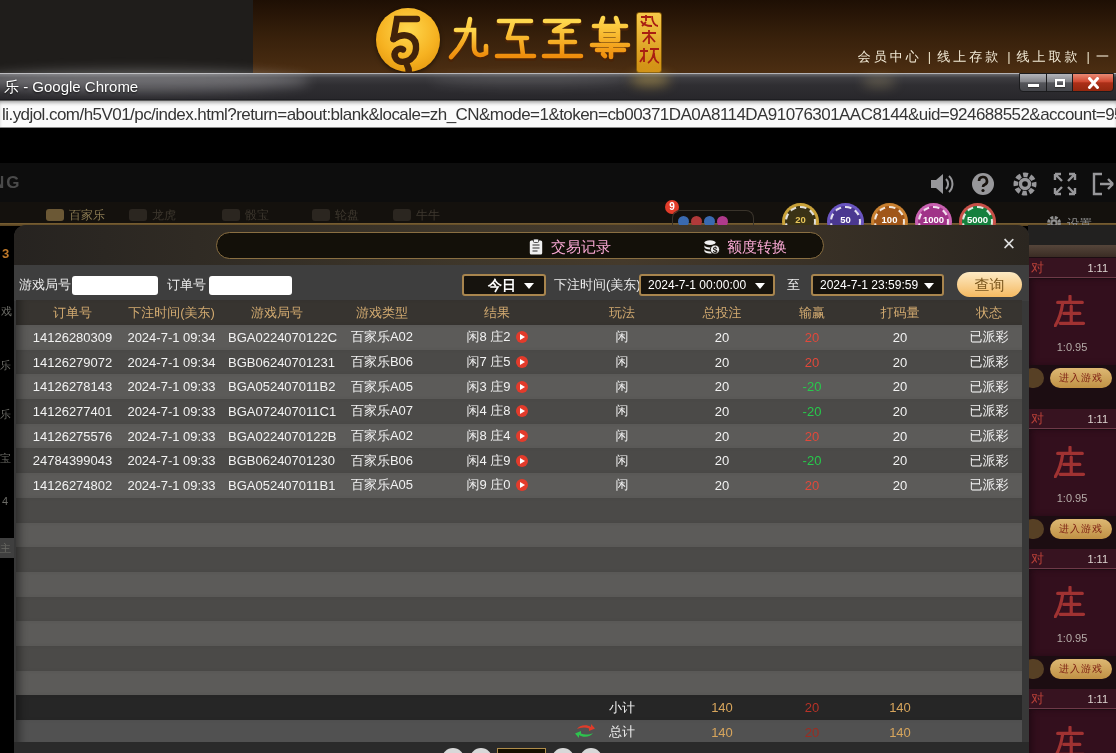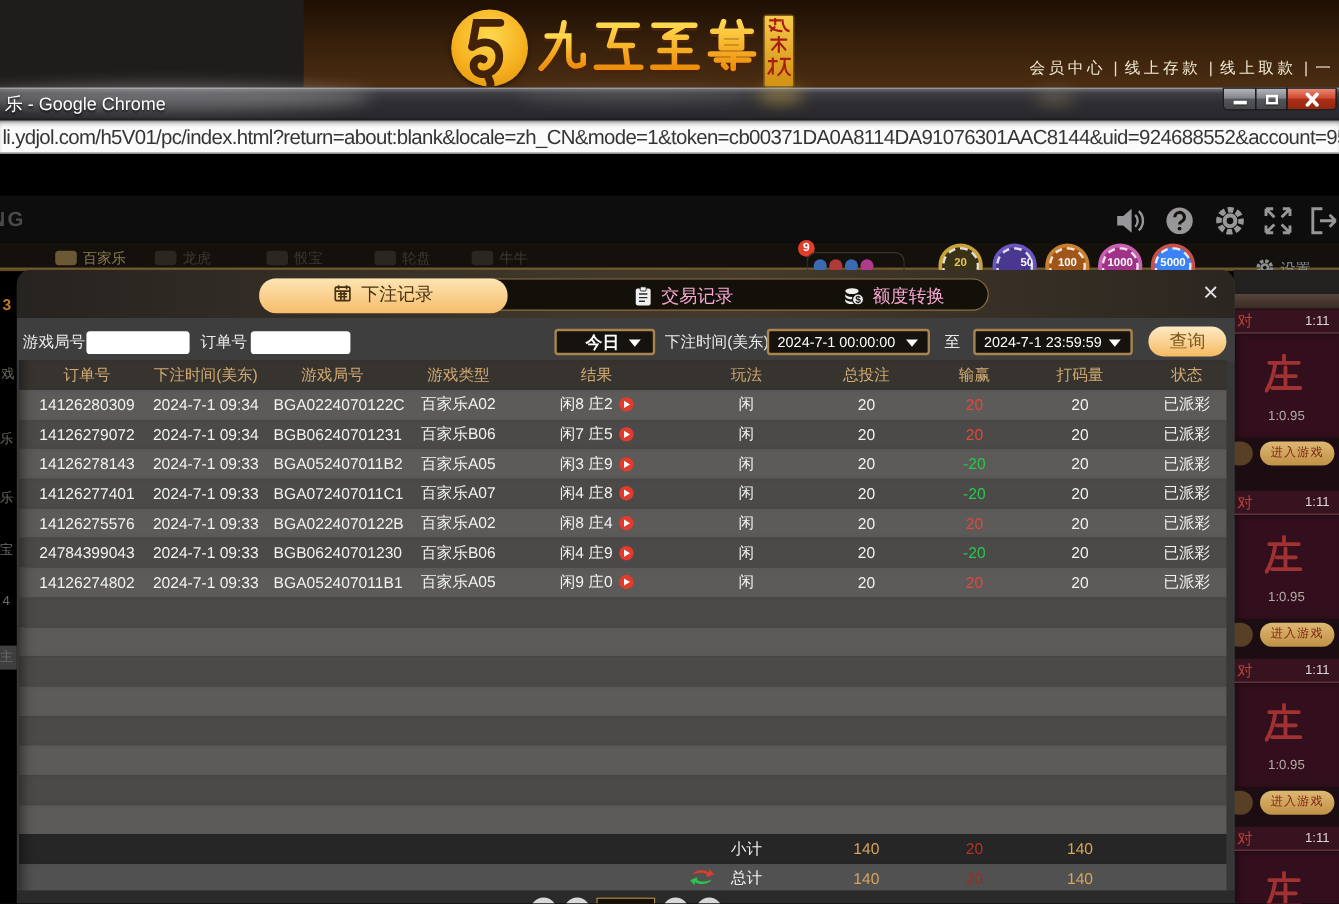--- a/index.html
+++ b/index.html
@@ -215,29 +215,29 @@
   <div class="abs" id="badge9">9</div>
   <div class="abs" id="chippanel"></div>
   <div class="mchip" style="left:678px;background:#3a6ab0;"></div>
   <div class="mchip" style="left:691px;background:#b03a3a;"></div>
   <div class="mchip" style="left:704px;background:#3a6ab0;"></div>
   <div class="mchip" style="left:717px;background:#b03a8c;"></div>
   <div class="chip" style="left:785px;background:#3a3216;box-shadow:0 0 0 3px #c9a23a;">
       <span style="color:#e8c65a;">20</span>
     </div>
   <div class="chip" style="left:830px;background:#4a3890;box-shadow:0 0 0 3px #6a55c0;">
-      <span style="color:#fff;text-align:right;">50</span>
+      <span style="color:#fff;">50</span>
     </div>
   <div class="chip" style="left:874px;background:#a05618;box-shadow:0 0 0 3px #c88030;">
       <span style="color:#fff;">100</span>
     </div>
   <div class="chip" style="left:918px;background:#a03388;box-shadow:0 0 0 3px #c860b0;">
       <span style="color:#fff;">1000</span>
     </div>
-  <div class="chip" style="left:962px;background:#3b82f6;box-shadow:0 0 0 3px #c85048;">
+  <div class="chip" style="left:962px;background:#15803d;box-shadow:0 0 0 3px #c85048;">
       <span style="color:#fff;">5000</span>
     </div>
   <div class="abs" id="setrow"><svg width="16" height="16" viewBox="0 0 26 26" style="vertical-align:-3px;margin-right:5px;">
         <circle cx="13" cy="13" r="9" fill="none" stroke="#8f8f8f" stroke-width="4.6" stroke-dasharray="4.7,2.4"></circle>
         <circle cx="13" cy="13" r="6" fill="#8f8f8f"></circle>
         <circle cx="13" cy="13" r="2.6" fill="#14110d"></circle>
       </svg>设置</div>
 
   <div class="abs" id="rightstrip">
     <div style="position:absolute;left:0;top:0;width:88px;height:20px;background:#222120;"></div>
@@ -298,26 +298,20 @@
   <div class="lfrag" style="left:1px;top:304px;">戏</div>
   <div class="lfrag" style="left:0px;top:358px;">乐</div>
   <div class="lfrag" style="left:0px;top:407px;">乐</div>
   <div class="lfrag" style="left:0px;top:451px;">宝</div>
   <div class="lfrag" style="left:2px;top:495px;">4</div>
   <div class="lfrag" style="left:0px;top:538px;background:#3f3f3f;width:14px;height:20px;line-height:20px;">主</div>
 
   <div class="abs" id="modal">
     <div id="tabrow">
       <div id="pillwrap">
-        <div id="tabactive"><svg width="15" height="15" viewBox="0 0 16 16" style="vertical-align:-2px;margin-right:8px;">
-              <g stroke="#463113" stroke-width="1.5" fill="none">
-                <rect x="1.5" y="2.5" width="13" height="12" rx="1"></rect>
-                <path d="M4.5,0.8 v3.4 M11.5,0.8 v3.4 M1.5,6 h13 M4,8.5 h8 M4,11 h8 M6.5,6 v8 M9.5,6 v8"></path>
-              </g>
-            </svg>下注记录</div>
         <div class="tabtxt" style="left:312px;"><svg width="14" height="16" viewBox="0 0 14 16" style="vertical-align:-3px;margin-right:8px;">
               <rect x="0.8" y="1.5" width="12.4" height="14" rx="1.5" fill="#f0f0f0"></rect>
               <rect x="4.5" y="0" width="5" height="3.5" rx="1" fill="#f0f0f0" stroke="#2a2a2a" stroke-width="0.8"></rect>
               <g stroke="#2a2a2a" stroke-width="1.2">
                 <path d="M3.5,6 h7 M3.5,9 h7 M3.5,12 h5"></path>
               </g>
             </svg>交易记录</div>
         <div class="tabtxt" style="left:487px;"><svg width="16" height="15" viewBox="0 0 16 15" style="vertical-align:-3px;margin-right:7px;">
               <g fill="#f0f0f0">
                 <ellipse cx="6" cy="2.6" rx="5.6" ry="2.4"></ellipse>

